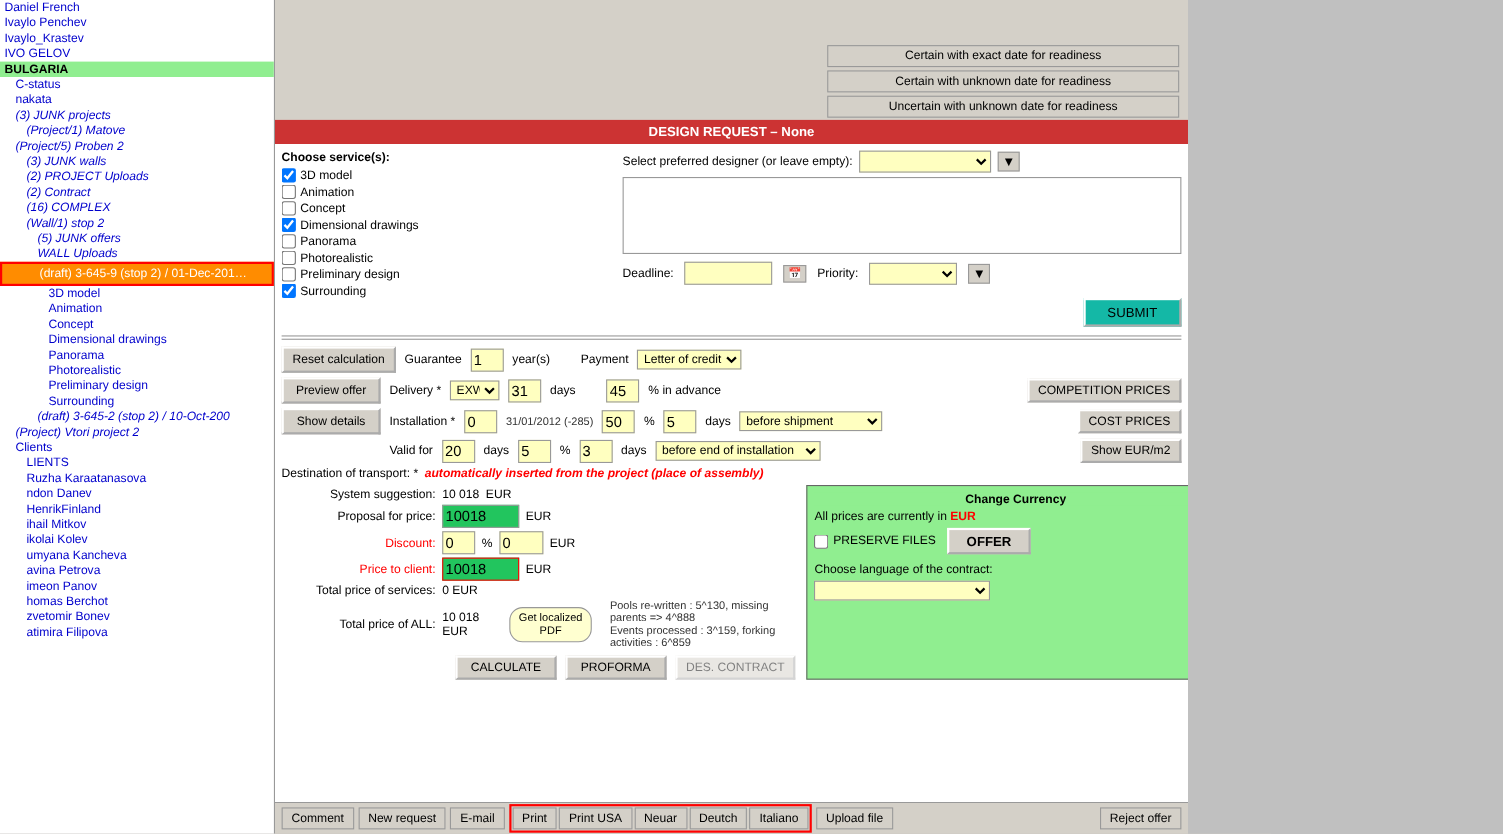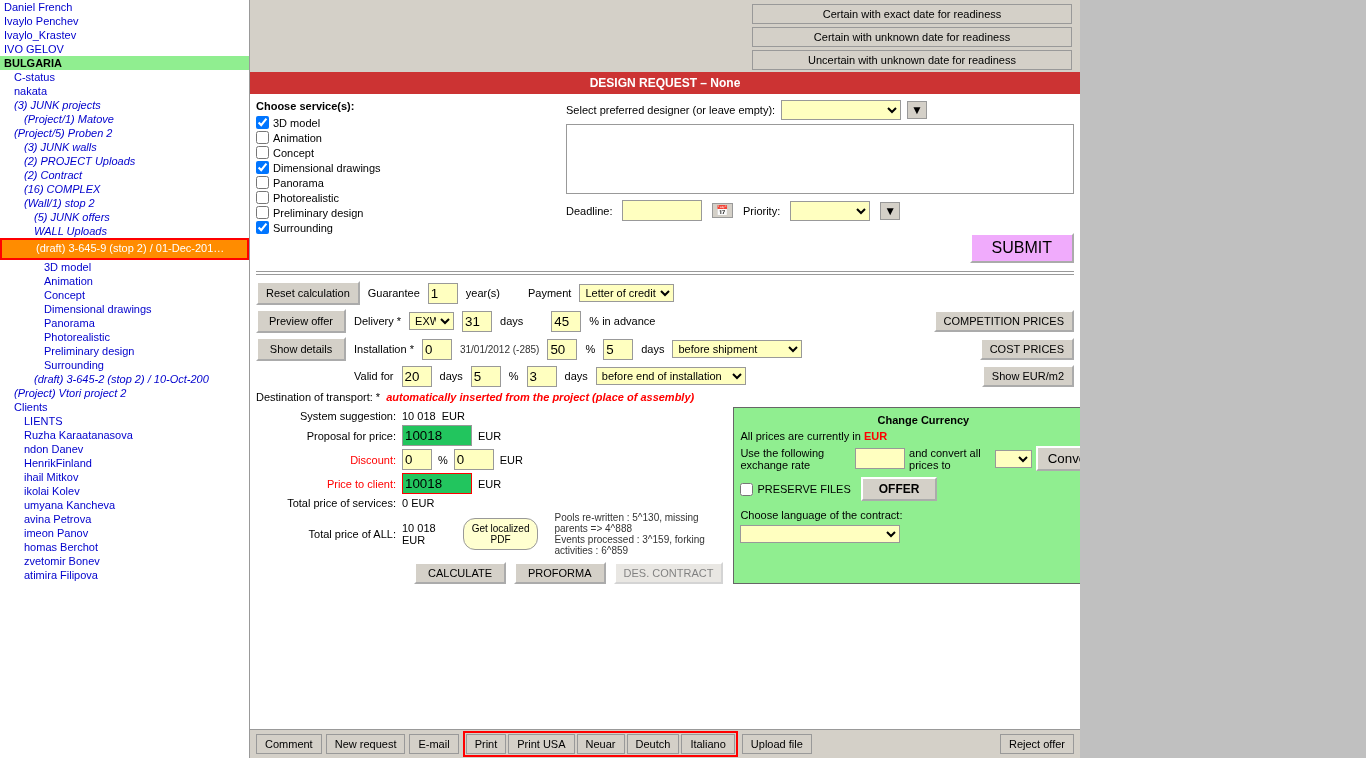--- a/index.html
+++ b/index.html
@@ -8,21 +8,21 @@
     .main-container { display: flex; width: 1080px; height: 758px; overflow: hidden; }
     
     
     .sidebar { width: 250px; min-width: 250px; background: #fff; border-right: 1px solid #999; overflow-y: auto; font-size: 11px; }
     .sidebar-item { padding: 1px 4px; cursor: pointer; white-space: nowrap; overflow: hidden; text-overflow: ellipsis; }
     
     
     .right-panel { flex: 1; display: flex; flex-direction: column; background: #d4d0c8; overflow: hidden; }
     
     
-    .top-buttons { display: flex; flex-direction: column; align-items: flex-end; padding: 4px 8px 2px; gap: 3px; }
+    .top-buttons { display: flex; flex-direction: column; align-items: flex-end; padding: 4px 8px 2px; gap: 3px; margin-top: 37px; }
     .top-btn { background: #d4d0c8; border: 1px solid #999; padding: 3px 12px; font-size: 11px; cursor: pointer; min-width: 320px; text-align: center; }
     
     
     .calc-bar { background: #4169e1; color: white; padding: 4px 10px; display: flex; align-items: center; gap: 6px; font-weight: bold; font-size: 13px; }
     .calc-bar .circle-btn { background: #87ceeb; border-radius: 50%; width: 20px; height: 20px; display: inline-flex; align-items: center; justify-content: center; font-size: 11px; cursor: pointer; color: #000; }
     
     
     .design-bar { background: #cc3333; color: white; text-align: center; padding: 4px; font-weight: bold; font-size: 12px; }
     
     
@@ -40,21 +40,21 @@
     .designer-row { display: flex; align-items: center; gap: 6px; margin-bottom: 4px; }
     .designer-label { white-space: nowrap; }
     .designer-select { border: 1px solid #999; padding: 2px; min-width: 120px; background: #ffffc0; }
     
     .text-area-box { border: 1px solid #999; width: 100%; height: 70px; resize: none; background: #fff; }
     
     .deadline-row { display: flex; align-items: center; gap: 10px; margin-top: 4px; }
     .deadline-input { border: 1px solid #999; padding: 2px; width: 80px; background: #ffffc0; }
     .priority-select { border: 1px solid #999; padding: 2px; width: 80px; background: #ffffc0; }
     
-    .submit-btn { background: #f0abfc; border: 2px outset #fff; padding: 4px 20px; font-size: 16px; cursor: pointer; margin-top: 8px; float: right; }
+    .submit-btn { background: #14b8a6; border: 2px outset #fff; padding: 4px 20px; font-size: 12px; cursor: pointer; margin-top: 8px; float: right; }
     
     
     .calc-form { border-top: 1px solid #999; padding-top: 6px; }
     
     .action-btn { background: #d4d0c8; border: 2px outset #fff; padding: 4px 8px; cursor: pointer; font-size: 11px; min-width: 90px; text-align: center; }
     
     .small-input { border: 1px solid #999; padding: 2px; background: #ffffc0; }
     .w30 { width: 30px; }
     .w40 { width: 40px; }
     .w50 { width: 50px; }
@@ -352,29 +352,20 @@
           </div>
 
           <div class="suggestion-right">
             <div class="change-currency-header">Change Currency</div>
 
             <div style="margin-bottom:4px;">
               <span>All prices are currently in</span>
               <strong style="color:red;">EUR</strong>
             </div>
 
-            <div style="display:flex; align-items:center; gap:4px; margin-bottom:6px;">
-              <span>Use the following exchange rate</span>
-              <input type="text" class="small-input w50" style="">
-              <span>and convert all prices to</span>
-              <select class="inline-select" style="width:50px;">
-                <option></option>
-              </select>
-              <button class="convert-btn">Convert</button>
-            </div>
 
             <div style="display:flex; align-items:center; gap:10px;">
               <div style="display:flex; align-items:center; gap:4px;">
                 <input type="checkbox" style="">
                 <span>PRESERVE FILES</span>
               </div>
               <button class="offer-btn">OFFER</button>
             </div>
 
             <div style="margin-top:8px;">

